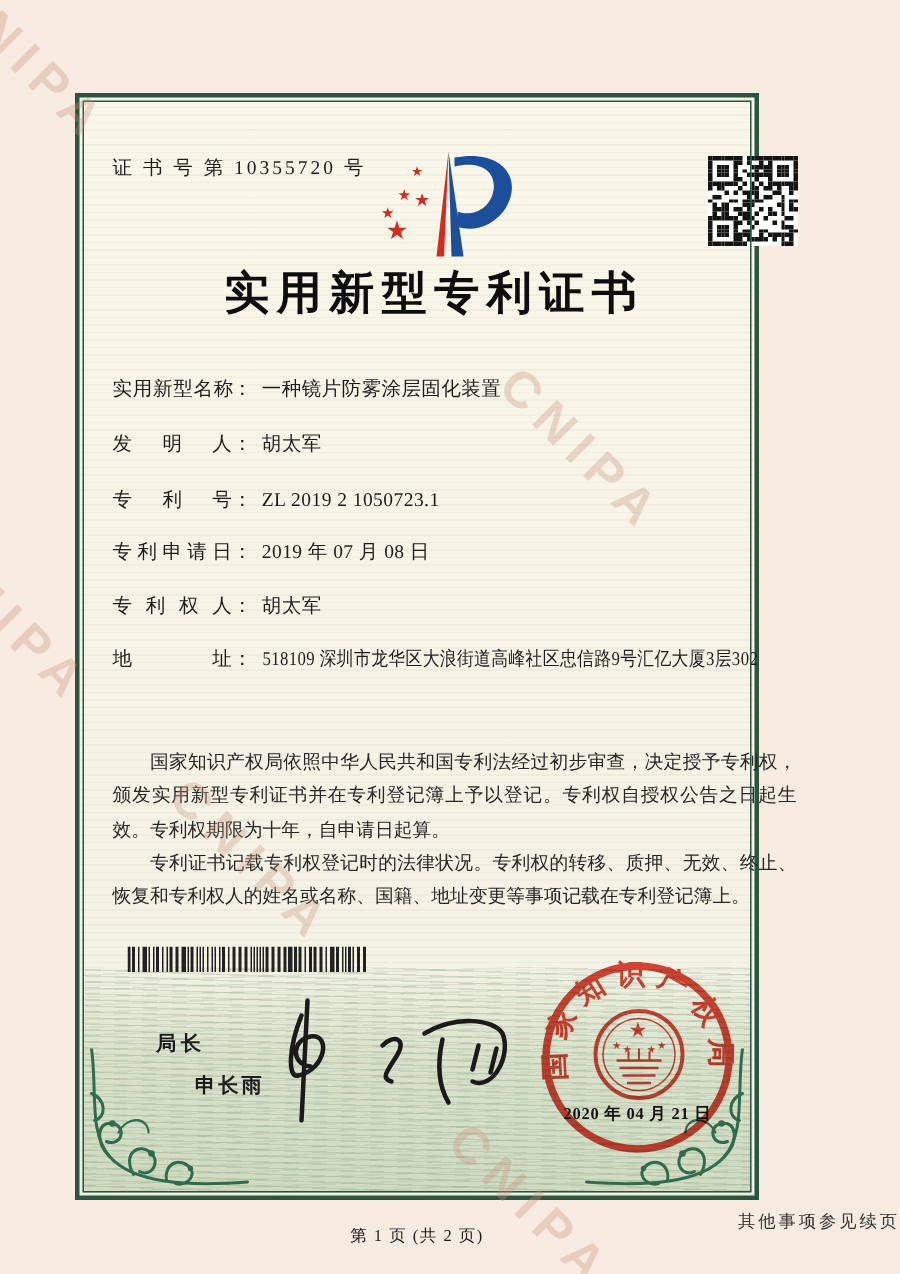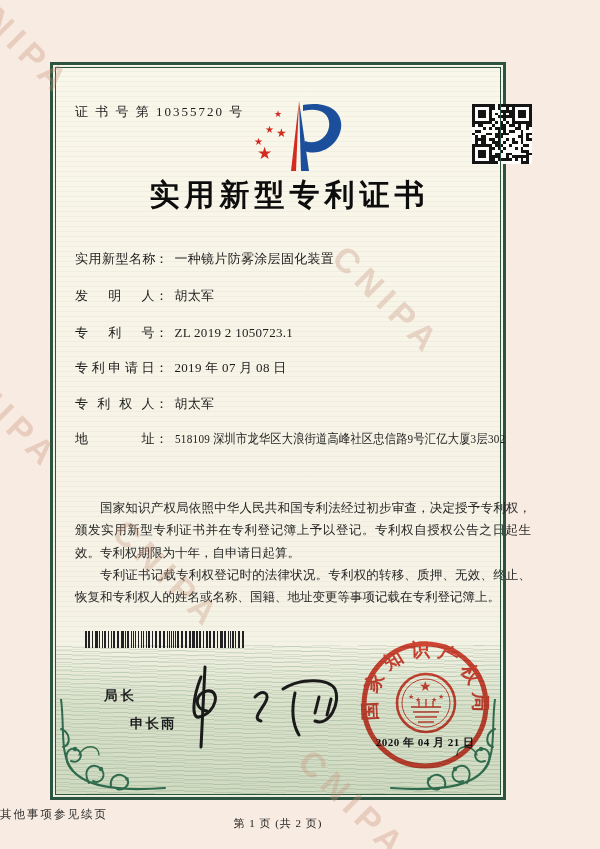--- a/index.html
+++ b/index.html
@@ -76,21 +76,21 @@
   .signer-title{position:absolute;left:35px;top:622px;font-size:13.5px;font-weight:700;letter-spacing:3px;z-index:2;margin-left:16px;}
   .signer-name{position:absolute;left:35px;top:650px;font-size:13.5px;font-weight:700;letter-spacing:2px;z-index:2;padding-left:42px;}
   .signature{position:absolute;left:110px;top:598px;z-index:2;}
   .seal{position:absolute;left:302px;top:570px;width:140px;height:140px;z-index:3;mix-blend-mode:multiply;opacity:0.93;}
   .seal-date{
     position:absolute;left:316px;top:670px;width:112px;text-align:center;z-index:3;
     font-size:11px;font-weight:600;letter-spacing:0.5px;color:#111;
   }
   .page-info{position:absolute;left:0;right:0;top:711px;text-align:center;font-size:11px;letter-spacing:1px;z-index:2;margin-top:40px;}
   .footer-note{
-    position:absolute;left:0;right:0;top:807px;text-align:left;z-index:2;
+    position:absolute;left:0;right:0;top:807px;text-align:right;z-index:2;
     font-size:11.5px;letter-spacing:2px;color:#333;
   }
 </style>
 </head>
 <body>
 
 <div class="wm-layer">
   <span class="wm" style="left:-18px;top:-22px">CNIPA</span>
   <span class="wm" style="left:352px;top:238px">CNIPA</span>
   <span class="wm" style="left:-30px;top:352px">CNIPA</span>

